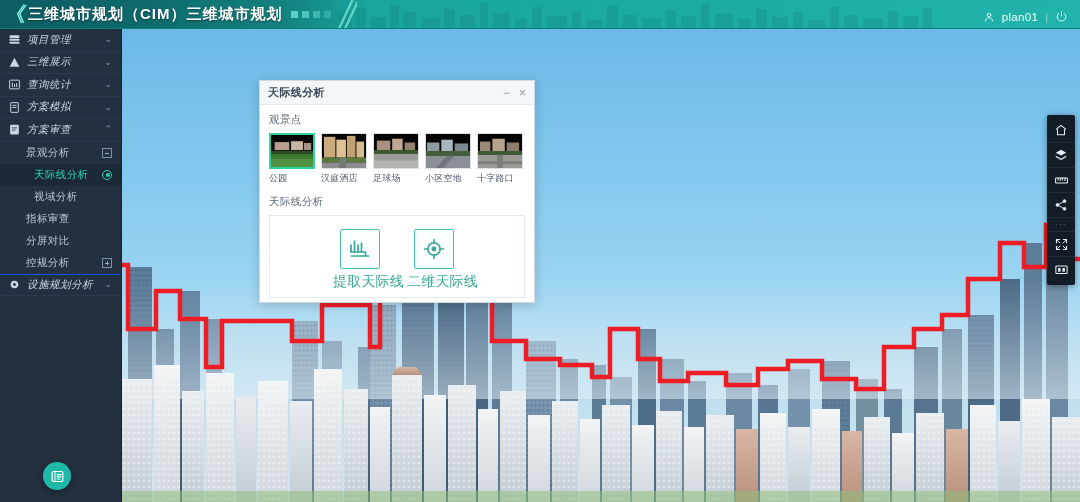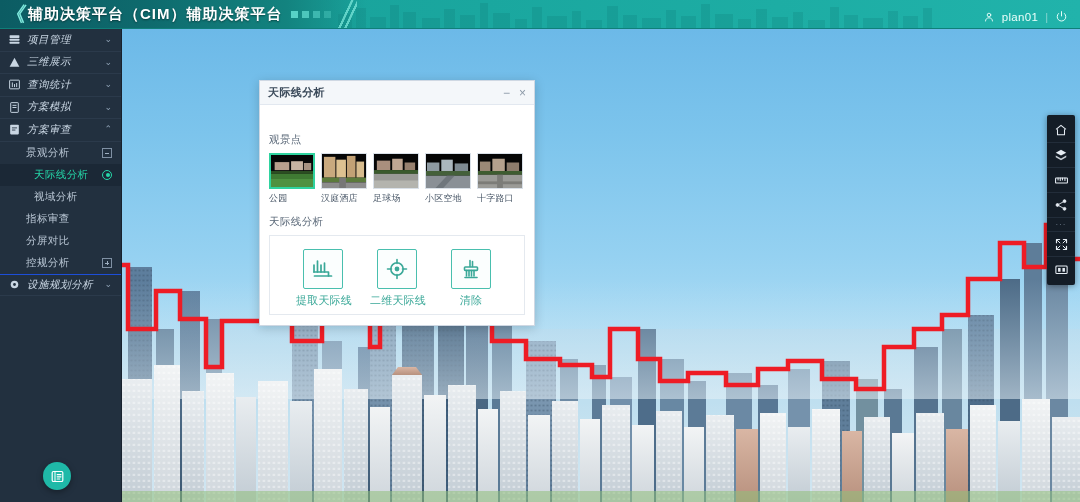--- a/index.html
+++ b/index.html
@@ -133,21 +133,21 @@
     background: #ffffff; border: 1px solid #cfd8e3;
     box-shadow: 0 2px 10px rgba(0,0,0,.18);
     z-index: 10;
   }
   .dlg-head {
     height: 24px; background: #f4f7fa; border-bottom: 1px solid #e2e8f0;
     display: flex; align-items: center; padding: 0 8px;
   }
   .dlg-title { flex: 1; font-size: 11px; color: #3b4a5a; font-weight: bold; letter-spacing: .4px; }
   .dlg-btn { color: #8d9aa8; font-size: 12px; margin-left: 9px; cursor: pointer; line-height: 1; }
-  .dlg-body { padding: 8px 9px 10px 9px; margin-top: 20px; }
+  .dlg-body { padding: 8px 9px 4px 9px; }
   .sec-label { font-size: 10.5px; color: #5a6878; margin-bottom: 6px; letter-spacing: .4px; }
   .sec-box { border: 1px solid #e4e9ef; padding: 7px 5px 4px 5px; }
 
   .thumbs { display: flex; gap: 6px; justify-content: flex-start; }
   .thumb { width: 46px; cursor: pointer; }
   .thumb .pic {
     width: 46px; height: 36px; border: 1px solid #d9e0e8; overflow: hidden; position: relative;
     background: #000;
   }
   .thumb.sel .pic { border: 2px solid #2fd39f; }
@@ -156,21 +156,21 @@
     white-space: nowrap;
   }
 
   .actions { display: flex; gap: 20px; justify-content: center; padding: 6px 0 2px 0; }
   .action { width: 54px; cursor: pointer; text-align: center; }
   .action .abox {
     width: 40px; height: 40px; margin: 0 auto; border: 1px solid #49bfae;
     display: flex; align-items: center; justify-content: center; border-radius: 2px;
     background: #fbfefe;
   }
-  .action .alab { margin-top: 4px; font-size: 11px; color: #3aa898; letter-spacing: .2px; white-space: nowrap; }
+  .action .alab { margin-top: 4px; font-size: 14px; color: #3aa898; letter-spacing: .2px; white-space: nowrap; }
 </style>
 </head>
 <body>
 
 <div id="app">
 
   <div class="topbar">
     <svg class="topbar-skyline" viewBox="0 0 620 29" preserveAspectRatio="none">
       <g fill="#0c6f6d" opacity="0.55">
         <rect x="8" y="14" width="14" height="15"></rect>
@@ -204,21 +204,21 @@
         <rect x="514" y="15" width="14" height="14"></rect>
           <rect x="533" y="18" width="20" height="11"></rect>
         <rect x="558" y="11" width="10" height="18"></rect>
           <rect x="573" y="16" width="15" height="13"></rect>
         <rect x="593" y="8" width="9" height="21"></rect>
       </g>
     </svg>
 
     <div class="title-plate">
       <span class="title-bracket">《</span>
-      <span class="title-text">辅助决策平台（CIM）辅助决策平台</span>
+      <span class="title-text">三维城市规划（CIM）三维城市规划</span>
       <span class="title-dots">
           <i></i>
           <i></i>
           <i></i>
           <i></i>
         </span>
       <span class="title-slash"></span>
     </div>
 
     <div class="topbar-right">
@@ -670,31 +670,20 @@
               <div class="abox">
                 <svg width="24" height="24" viewBox="0 0 24 24" fill="none" stroke="#3aa898" stroke-width="1.6">
                   <circle cx="12" cy="12" r="6.2"></circle>
                     <circle cx="12" cy="12" r="2.4" fill="#3aa898" stroke="none"></circle>
                   <path d="M12 2.5v4M12 17.5v4M2.5 12h4M17.5 12h4" stroke-linecap="round"></path>
                 </svg>
               </div>
               <div class="alab">二维天际线</div>
             </div>
 
-            <div class="action">
-              <div class="abox">
-                <svg width="24" height="24" viewBox="0 0 24 24" fill="none" stroke="#3aa898" stroke-width="1.6" stroke-linecap="round">
-                  <path d="M11 3.5v6M13.5 4.5v5"></path>
-                  <rect x="5.5" y="10" width="13" height="3.4" rx="0.8"></rect>
-                  <path d="M7.5 13.6v5.4M10 13.6V19M12.5 13.6V19M15 13.6v5.4"></path>
-                  <path d="M6 20.5h12"></path>
-                </svg>
-              </div>
-              <div class="alab">清除</div>
-            </div>
 
           </div>
         </div>
 
       </div>
     </div>
   </div>
 </div>
 
 </body></html>

